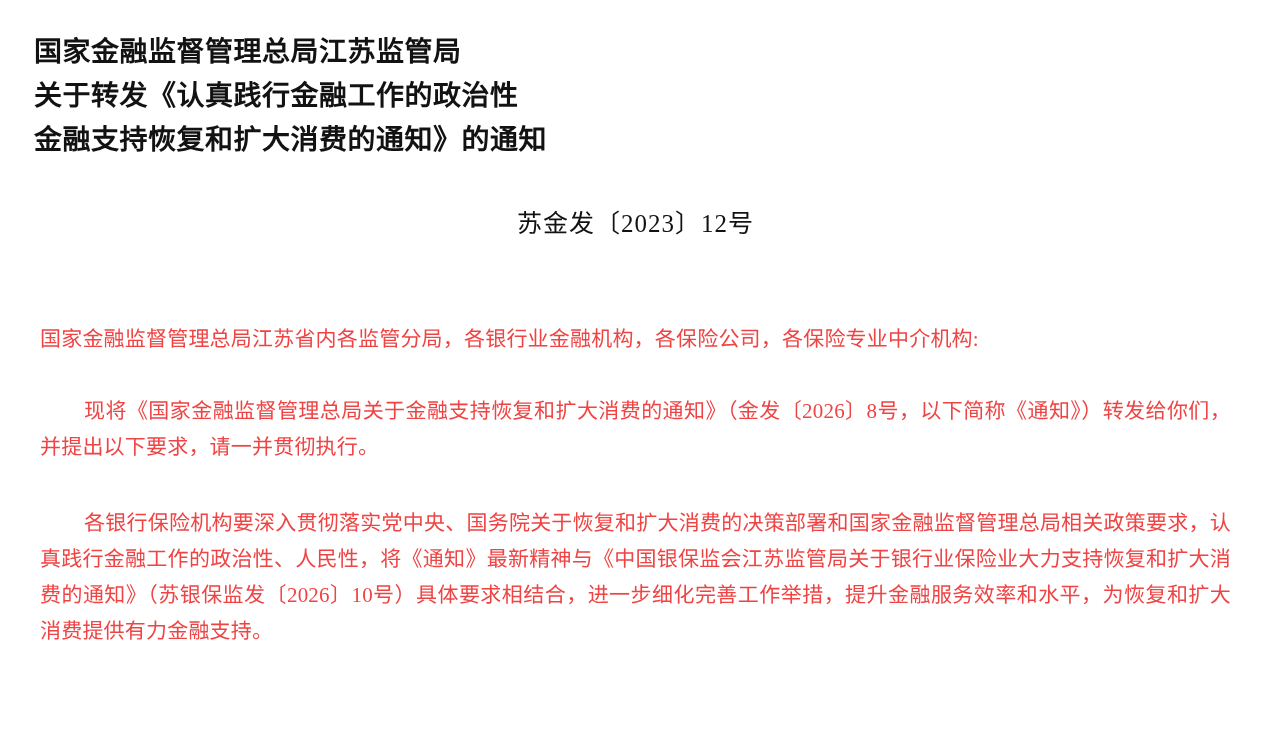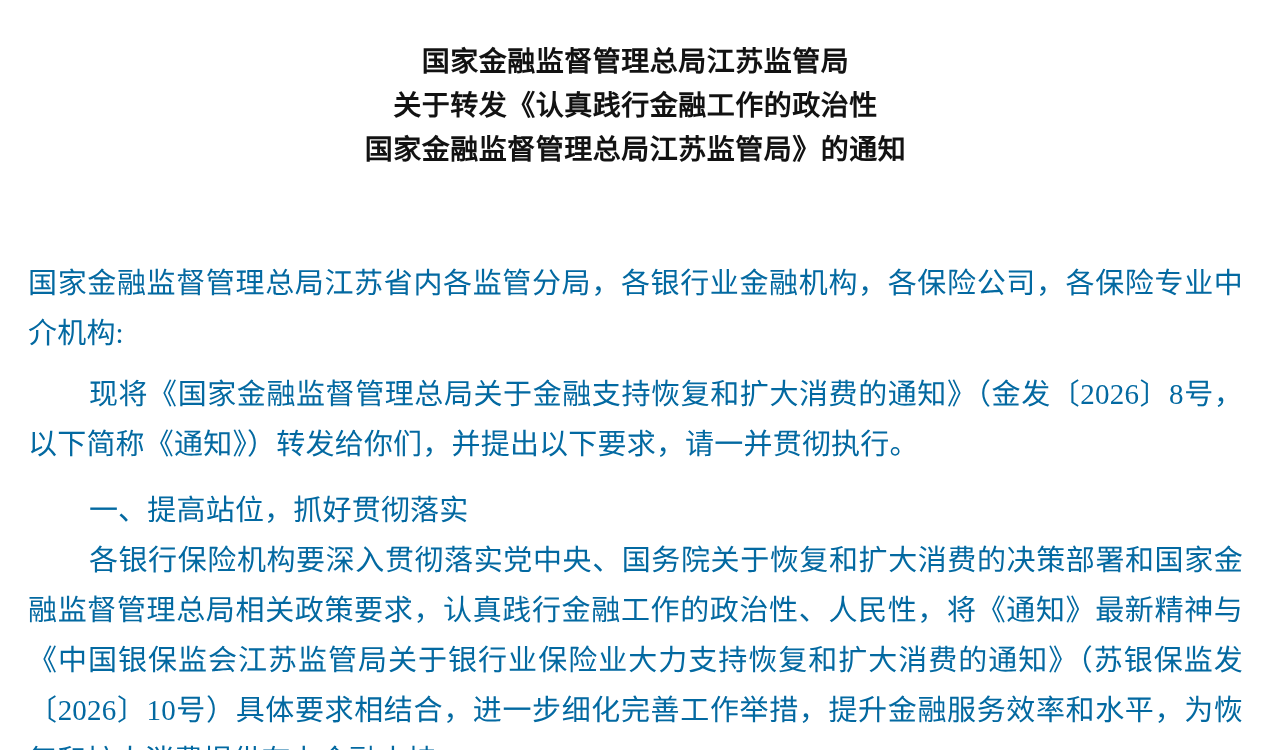--- a/index.html
+++ b/index.html
@@ -17,23 +17,22 @@
     -webkit-font-smoothing: antialiased;
   }
   .page {
     position: relative;
     width: 1271px;
     height: 750px;
     box-sizing: border-box;
     padding: 0 28px;
   }
   .doc-title {
-    margin: 16px;
+    margin: 6px;
     padding-top: 24px;
-    text-align: center;
     font-size: 28px;
     font-weight: bold;
     line-height: 1.58;
     letter-spacing: 0.5px;
     color: #121212;
   }
   .doc-title .title-line {
     display: block;
     white-space: nowrap;
   }
@@ -43,26 +42,26 @@
     text-align: center;
     font-size: 25px;
     font-weight: normal;
     letter-spacing: 1px;
     color: #121212;
   }
   .body-block {
     padding-top: 70px;
   }
   .para {
-    margin: 0;
-    font-size: 29px;
+    margin: 12px;
+    font-size: 21px;
     line-height: 1.72;
     text-align: justify;
     text-justify: inter-ideograph;
-    color: #0369a1;
+    color: #ef4444;
     letter-spacing: 0.2px;
   }
   .para.addressee {
     text-indent: 0;
   }
   .para.indent {
     text-indent: 2.1em;
   }
   .para.heading {
     text-indent: 2.1em;
@@ -71,33 +70,33 @@
   .spacer-md { height: 16px; }
 </style>
 </head>
 <body>
 
 <div class="page">
 
   <h1 class="doc-title">
     <span class="title-line">国家金融监督管理总局江苏监管局</span>
     <span class="title-line">关于转发《认真践行金融工作的政治性</span>
-    <span class="title-line">国家金融监督管理总局江苏监管局》的通知</span>
+    <span class="title-line">金融支持恢复和扩大消费的通知》的通知</span>
   </h1>
 
+  <p class="doc-number">苏金发〔2023〕12号</p>
 
   <div class="body-block">
 
     <p class="para addressee">国家金融监督管理总局江苏省内各监管分局，各银行业金融机构，各保险公司，各保险专业中介机构:</p>
 
     <div class="spacer-sm"></div>
 
     <p class="para indent">现将《国家金融监督管理总局关于金融支持恢复和扩大消费的通知》（金发〔2026〕8号，以下简称《通知》）转发给你们，并提出以下要求，请一并贯彻执行。</p>
 
     <div class="spacer-md"></div>
 
-    <p class="para heading">一、提高站位，抓好贯彻落实</p>
 
     <p class="para indent">各银行保险机构要深入贯彻落实党中央、国务院关于恢复和扩大消费的决策部署和国家金融监督管理总局相关政策要求，认真践行金融工作的政治性、人民性，将《通知》最新精神与《中国银保监会江苏监管局关于银行业保险业大力支持恢复和扩大消费的通知》（苏银保监发〔2026〕10号）具体要求相结合，进一步细化完善工作举措，提升金融服务效率和水平，为恢复和扩大消费提供有力金融支持。</p>
 
   </div>
 
 </div>
 
 </body></html>

